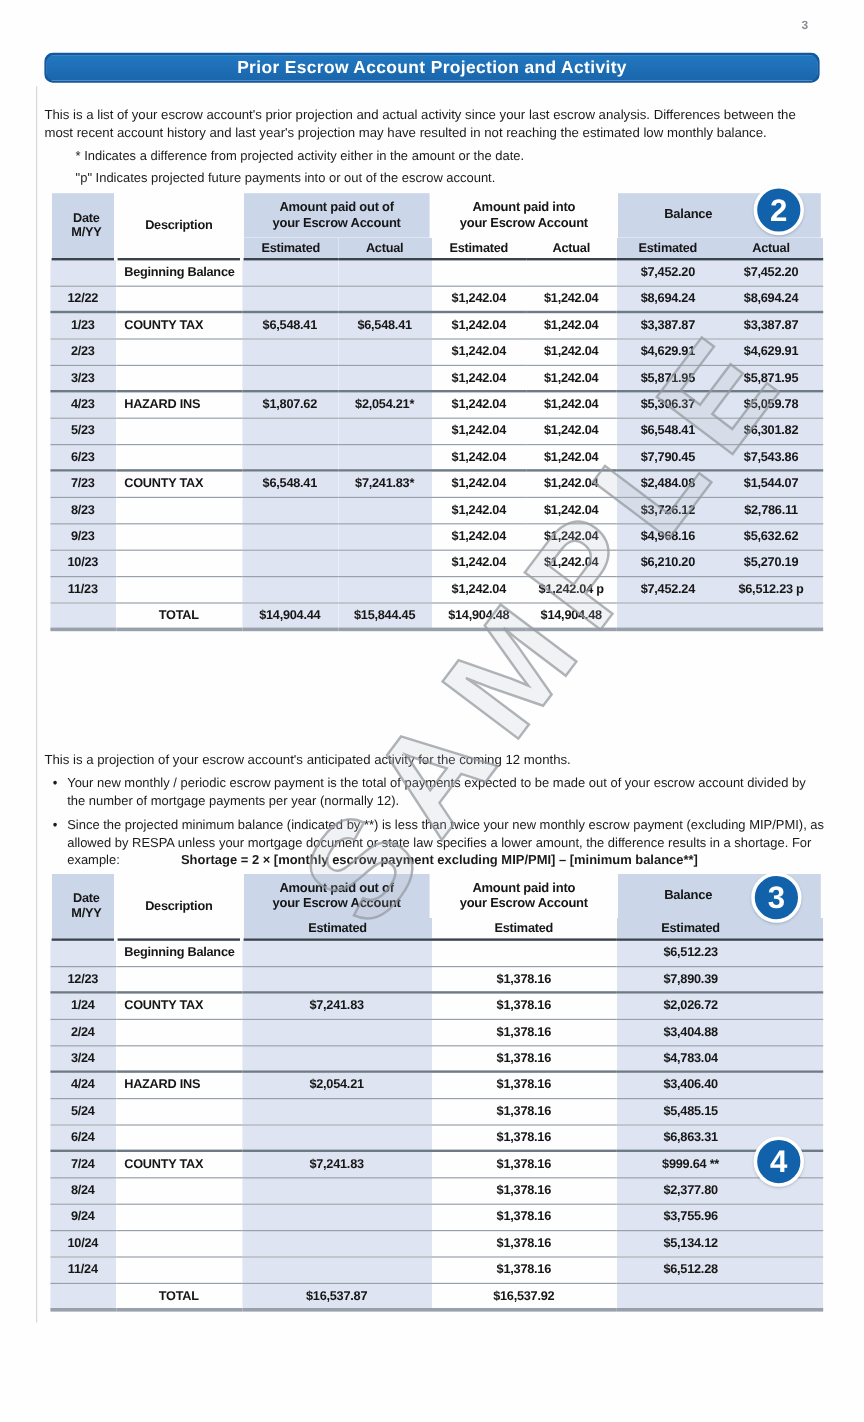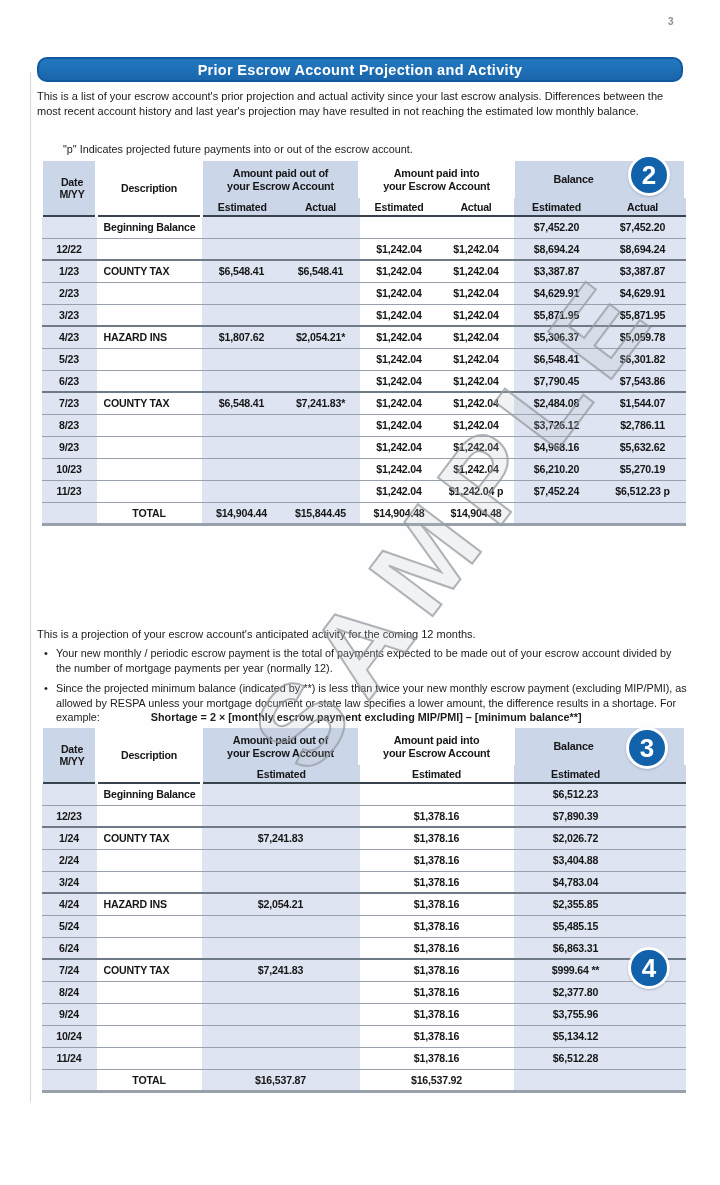--- a/index.html
+++ b/index.html
@@ -13,21 +13,21 @@
   .scan-edge { position:absolute; left:30px; top:72px; width:1px; height:1030px; background:#d3d8de; }
   .page-num { position:absolute; left:668px; top:16px; font-size:10px; font-weight:bold; color:#8a8f96; }
 
   .bar {
     position:absolute; left:37px; width:646px; height:25px;
     background:linear-gradient(#2278c0,#1a66ac);
     border:2px solid #11599e; border-radius:7px;
     display:flex; align-items:center; justify-content:center;
     color:#ffffff; font-size:14.5px; font-weight:bold; letter-spacing:0.3px;
   }
-  .bar1 { top:57px;border-radius:10px; }
+  .bar1 { top:44px; }
   .bar2 { top:595px; }
 
   .intro { position:absolute; left:37px; width:653px; font-size:11px; line-height:14.5px; color:#1b1b1b; }
   .intro1 { top:89px; }
   .intro2 { top:627px; }
   .note { position:absolute; left:63px; width:600px; font-size:10.8px; color:#1b1b1b; }
   .note1 { top:124px; }
   .note2 { top:143px; }
 
   .bullet { position:absolute; left:56px; width:632px; font-size:10.8px; line-height:14.5px; color:#1b1b1b; }
@@ -89,20 +89,21 @@
 <body>
 
 <div class="page">
   <div class="scan-edge"></div>
   <div class="page-num">3</div>
 
   <div class="bar bar1">
     <span>Prior Escrow Account Projection and Activity</span>
   </div>
   <div class="intro intro1">This is a list of your escrow account's prior projection and actual activity since your last escrow analysis.  Differences between the most recent account history and last year's projection may have resulted in not reaching the estimated low monthly balance.</div>
+  <div class="note note1">* Indicates a difference from projected activity either in the amount or the date.</div>
   <div class="note note2">"p" Indicates projected future payments into or out of the escrow account.</div>
 
   <table class="tbl t1">
     <colgroup>
       <col style="width:55px">
         <col style="width:105px">
       <col style="width:80px">
         <col style="width:78px">
       <col style="width:79px">
         <col style="width:75px">
@@ -349,21 +350,21 @@
           <td class="c-desc"></td>
           <td class="c-out_est"></td>
           <td class="c-in_est">$1,378.16</td>
           <td class="c-bal_est">$4,783.04</td>
         </tr>
         <tr class="heavy">
           <td class="c-date">4/24</td>
           <td class="c-desc">HAZARD INS</td>
           <td class="c-out_est">$2,054.21</td>
           <td class="c-in_est">$1,378.16</td>
-          <td class="c-bal_est">$2,355.85</td>
+          <td class="c-bal_est">$3,406.40</td>
         </tr>
         <tr>
           <td class="c-date">5/24</td>
           <td class="c-desc"></td>
           <td class="c-out_est"></td>
           <td class="c-in_est">$1,378.16</td>
           <td class="c-bal_est">$5,485.15</td>
         </tr>
         <tr>
           <td class="c-date">6/24</td>

